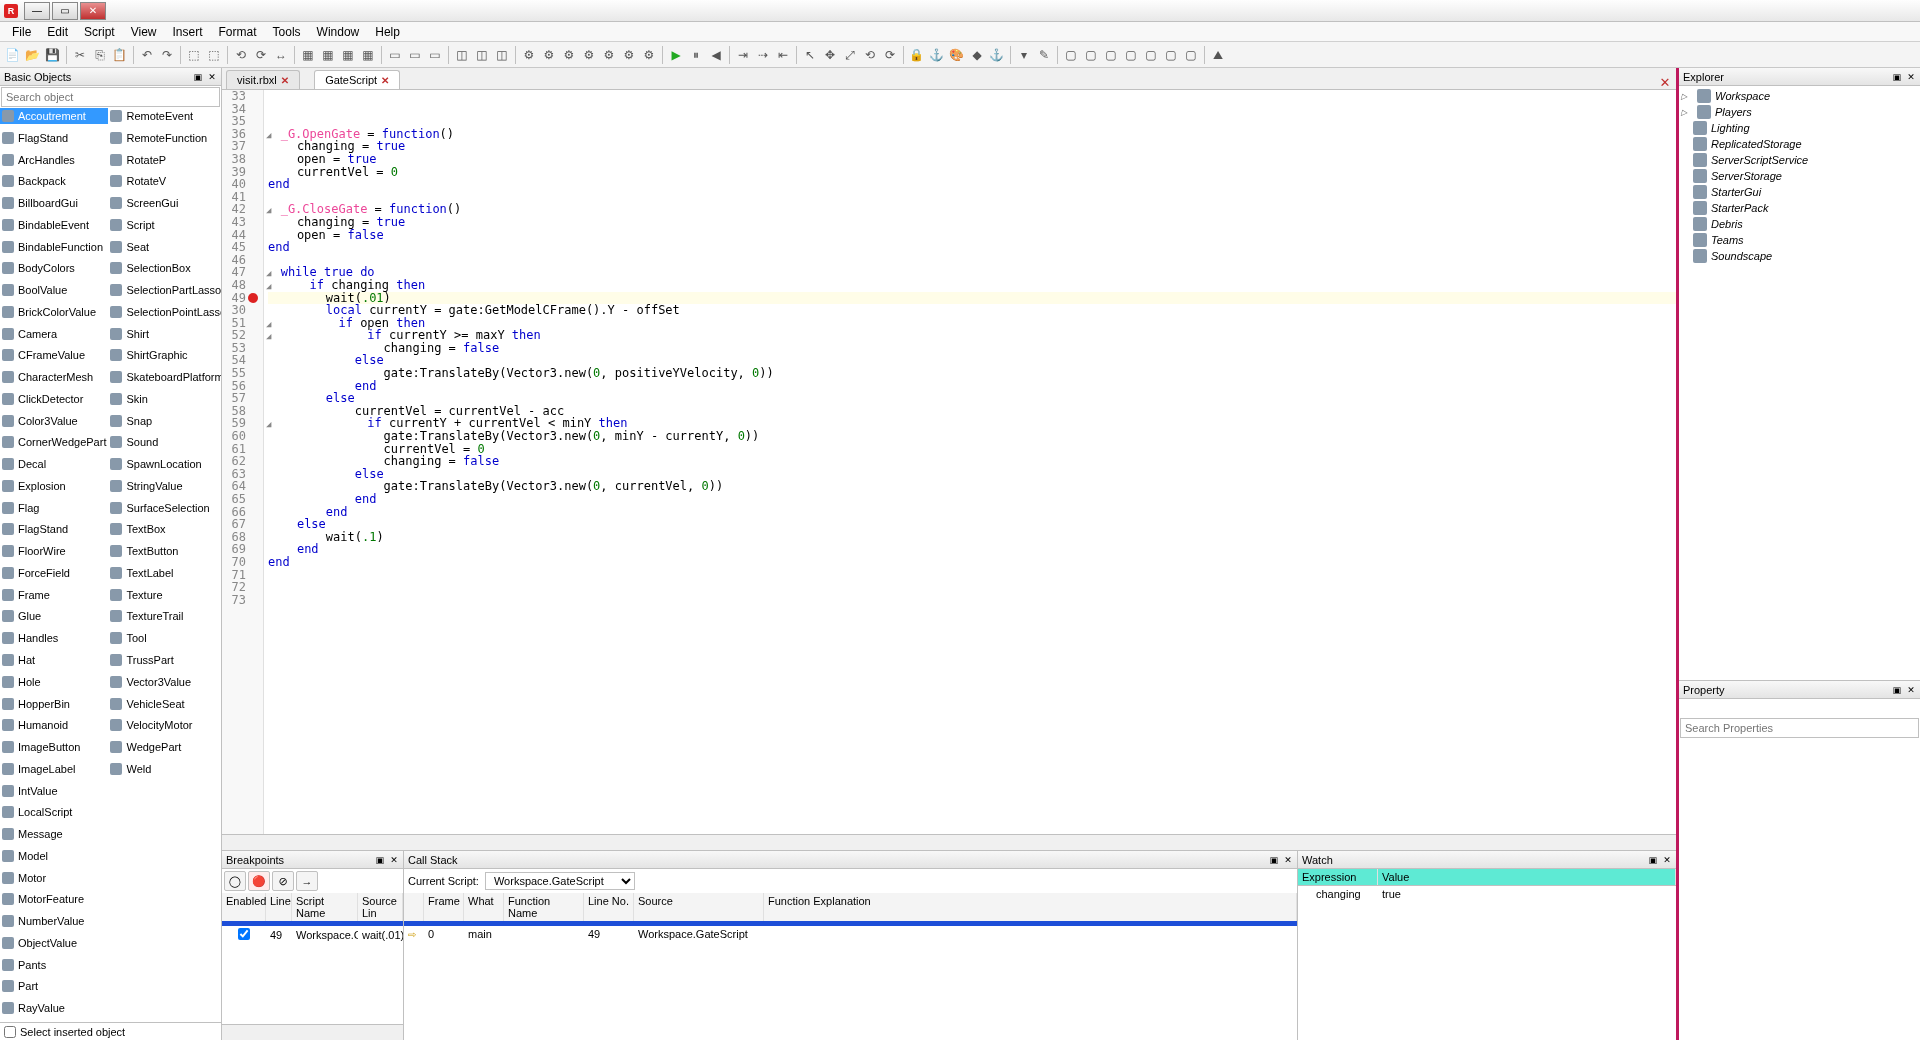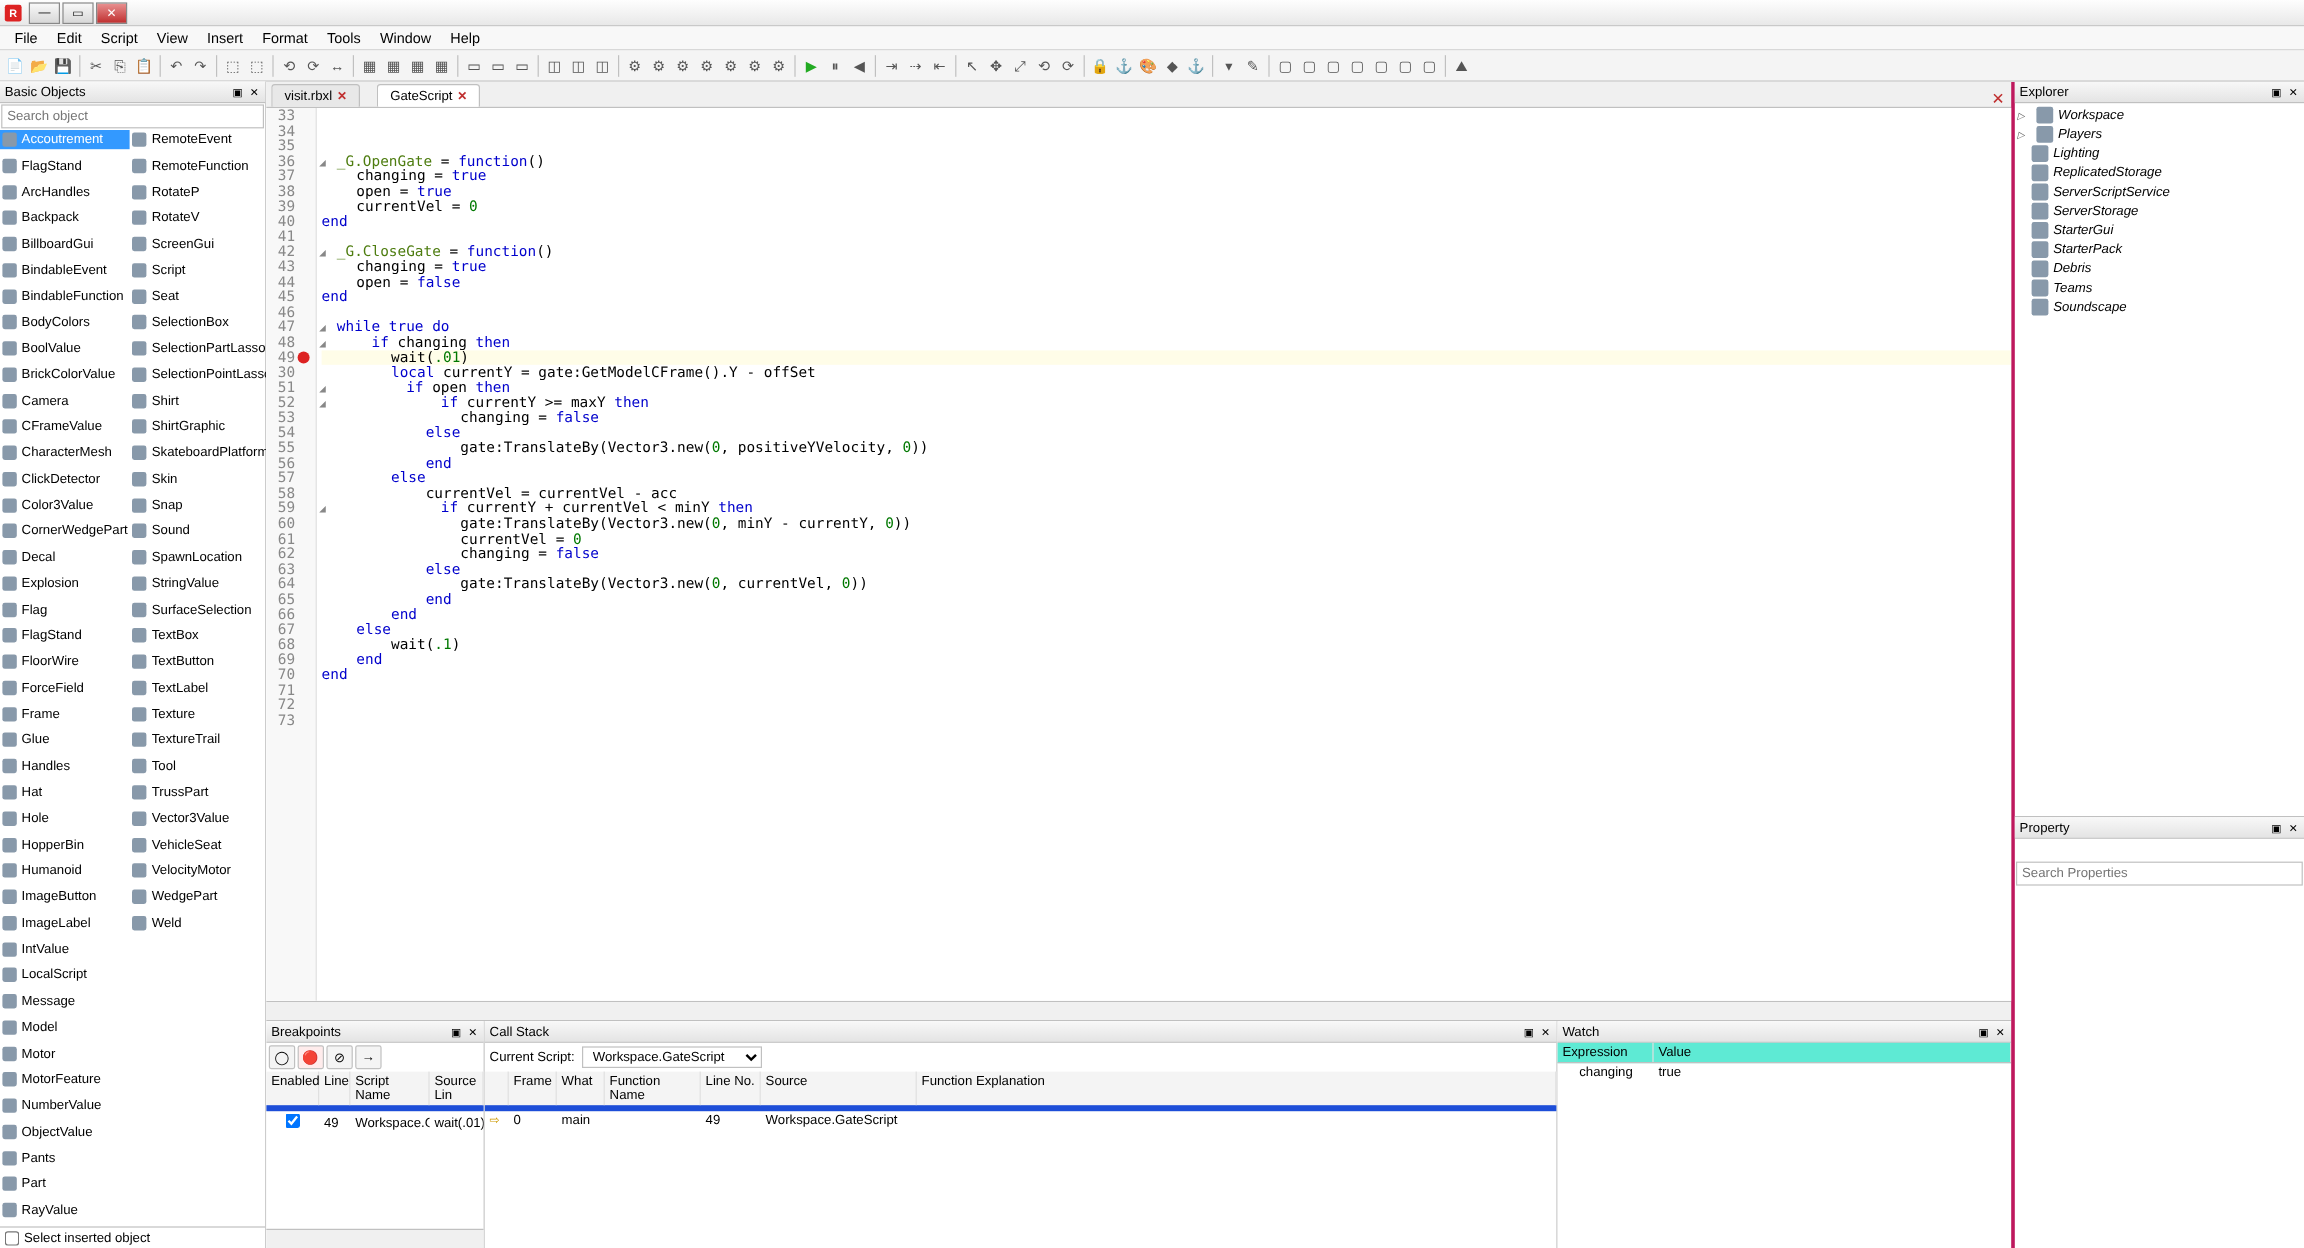--- a/index.html
+++ b/index.html
@@ -31,21 +31,21 @@
 .doc-tab { padding: 3px 10px; background: #e8e8e8; border: 1px solid #c0c0c0; border-bottom: none; margin-right: 14px; font-size: 11px; display: flex; align-items: center; gap: 4px; border-radius: 3px 3px 0 0; }
 .doc-tab.active { background: #fff; }
 .close-x { color: #c03030; font-weight: bold; font-size: 10px; }
 .editor-area { flex: 1; display: flex; overflow: hidden; background: #fff; position:relative;}
 .gutter { width: 42px; background: #f8f8f8; border-right: 1px solid #e0e0e0; text-align: right; padding-right: 4px; font-family: Consolas, monospace; font-size: 12px; color: #888; line-height: 1.05;}
 .code { flex: 1; font-family: Consolas, monospace; font-size: 12px; white-space: pre; padding-left: 4px; overflow: auto; line-height: 1.05;}
 .code-line { height: 12.6px; }
 .code-line.highlight { background: #fffde8; }
 .kw { color: #0000cc; }
 .num { color: #007800; }
-.fn { color: #4d7c0f; }
+.fn { color: #ec4899; }
 .breakpoint-dot { width: 10px; height: 10px; background: #d22; border-radius: 50%; display:inline-block;}
 .hscroll { height: 16px; background: #f0f0f0; border-top: 1px solid #c0c0c0; }
 .bottom-panels { height: 190px; display: flex; border-top: 1px solid #c0c0c0; }
 .bp-panel { width: 182px; border-right: 1px solid #c0c0c0; display: flex; flex-direction: column; background: #fff;}
 .bp-toolbar { height: 24px; display: flex; align-items: center; gap: 2px; padding: 2px; }
 .bp-tbtn { width: 22px; height: 20px; border: 1px solid #c0c0c0; background: #f4f4f4; display: flex; align-items: center; justify-content: center;border-radius:2px;}
 .bp-tbtn.red { background:#ffecec;}
 .bp-table-hdr { display: flex; background: #f4f4f4; border-bottom: 5px solid #1d4ed8; font-size: 11px; }
 .bp-col { padding: 2px 4px; border-right: 1px solid #e0e0e0; }
 .bp-row { display: flex; font-size: 11px; align-items: center;}

